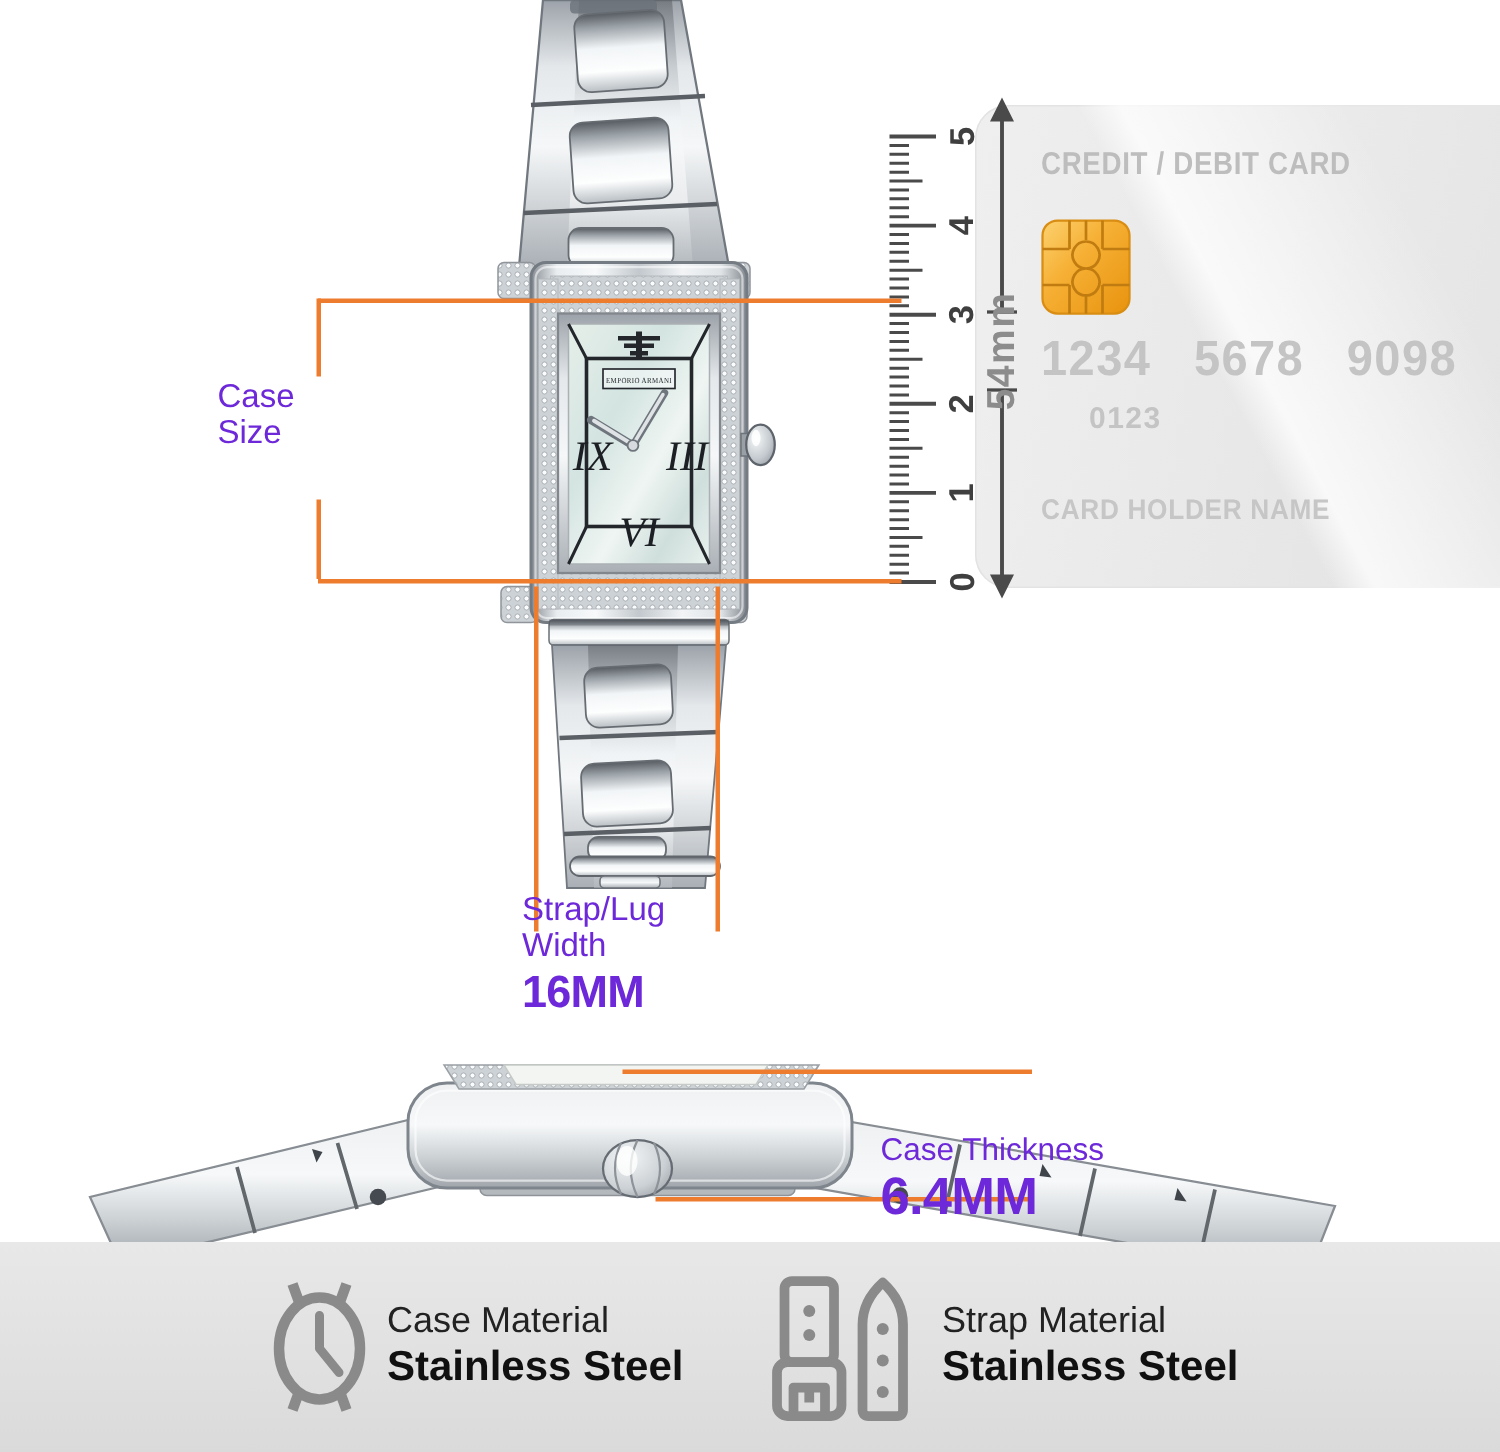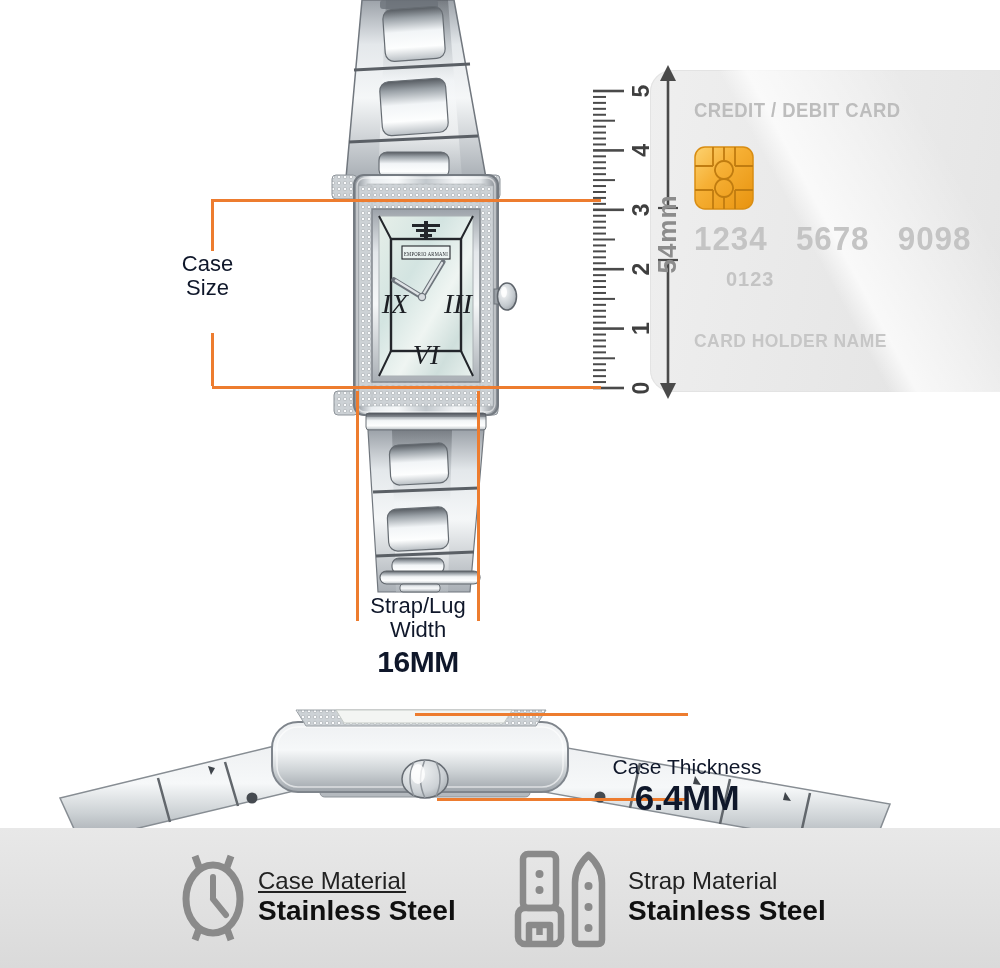--- a/index.html
+++ b/index.html
@@ -3,21 +3,21 @@
 <meta charset="utf-8">
 <style>
   :root{ --accent:#ED7C2F; }
   html,body{margin:0;padding:0;background:#fff;}
   #canvas{position:relative;width:1000px;height:968px;background:#ffffff;overflow:hidden;
           font-family:"Liberation Sans",sans-serif;color:#1f1f1f;}
   .abs{position:absolute;}
   
   .oline{position:absolute;background:var(--accent);z-index:4;}
   
-  .ann{position:absolute;text-align:center;z-index:5;color:#0f172a;}
+  .ann{position:absolute;text-align:left;z-index:5;color:#6d28d9;}
   .ann .l{font-size:22px;line-height:24px;}
   .ann .v{font-size:30px;line-height:32px;font-weight:bold;margin-top:4px;letter-spacing:-.5px;}
   .ann-thick .l{font-size:21px;line-height:23px;margin-top:26px;}
   .ann-thick .v{font-size:35px;}
   
   #ruler-svg{position:absolute;left:583px;top:56px;z-index:1;}
   .ruler-num{font-family:"Liberation Sans",sans-serif;font-weight:bold;font-size:23px;
              fill:#3f3f3f;text-anchor:middle;dominant-baseline:central;}
   #arrow-svg{position:absolute;left:648px;top:62px;z-index:2;}
   .arrow-label{position:absolute;left:627px;top:219px;width:80px;height:30px;z-index:2;
@@ -344,21 +344,21 @@
   <div class="band">
     <svg class="abs" style="left:178px;top:24px;" width="70" height="92" viewBox="0 0 70 92">
       <g stroke="#8a8a8a" fill="none" stroke-width="7">
         <ellipse cx="35" cy="47" rx="27" ry="34"></ellipse>
         <path d="M17,4 L21,15 M53,4 L49,15 M17,88 L21,77 M53,88 L49,77"></path>
       </g>
       <g stroke="#8a8a8a" stroke-width="6" stroke-linecap="round">
         <path d="M35,47 V25 M35,47 L48,63"></path>
       </g>
     </svg>
-    <div class="mat-label" style="left:258px;top:40px;text-decoration:underline;">Case Material</div>
+    <div class="mat-label" style="left:258px;top:40px;">Case Material</div>
     <div class="mat-value" style="left:258px;top:68px;">Stainless Steel</div>
 
     <svg class="abs" style="left:514px;top:22px;" width="100" height="98" viewBox="0 0 100 98">
       <g stroke="#8a8a8a" fill="none" stroke-width="6.5" stroke-linejoin="round">
         <rect x="9" y="4" width="33" height="54" rx="5"></rect>
         <rect x="4" y="58" width="43" height="36" rx="7"></rect>
         <path d="M15,94 V75 H36 V94 M25.5,75 V85"></path>
         <path d="M61,90 V33 C61,19 69,10 74.5,5 C80,10 88,19 88,33 V90 Q88,94 84,94 H65 Q61,94 61,90 Z"></path>
       </g>
       <g fill="#8a8a8a">

